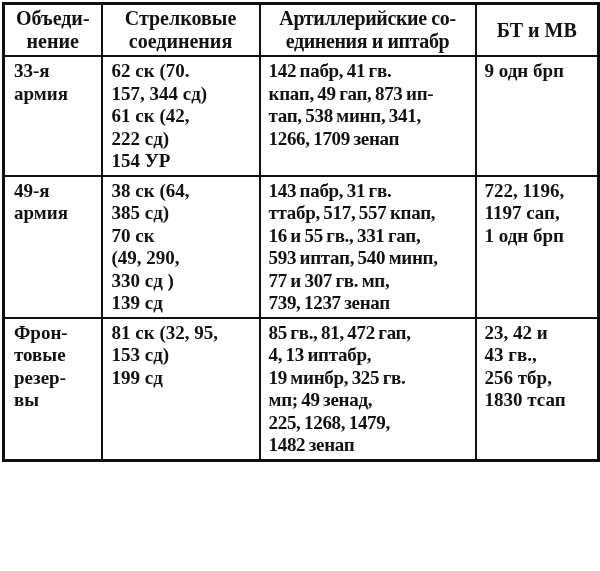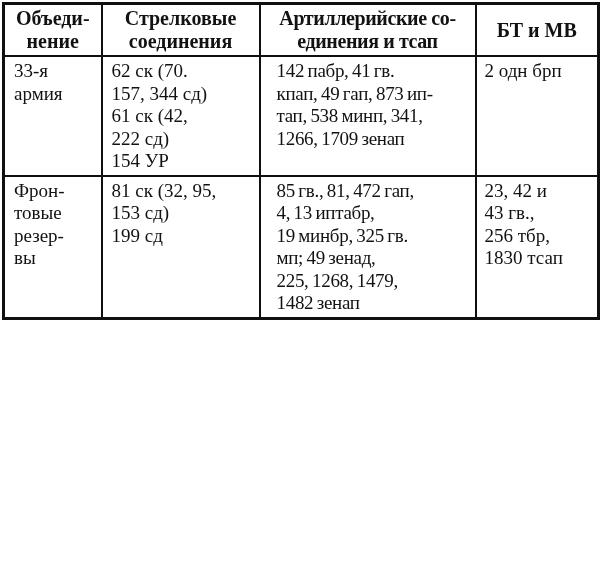--- a/index.html
+++ b/index.html
@@ -20,20 +20,21 @@
   table.obt {
     border-collapse: collapse;
     table-layout: fixed;
     width: 595px;
     border: 3px solid #101010;
   }
   .obt th, .obt td {
     border: 2px solid #101010;
     white-space: pre-line;
     overflow: hidden;
+    font-weight: bold;
   }
   .obt th {
     font-weight: bold;
     font-size: 20px;
     line-height: 23px;
     text-align: center;
     vertical-align: middle;
     padding: 2px 1px;
   }
   .obt th.hdr-artillery {
@@ -42,21 +43,21 @@
   .obt td {
     font-size: 19px;
     line-height: 22.5px;
     text-align: left;
     vertical-align: top;
     padding: 3px 2px 2px 9px;
   }
   .obt td.col-artillery {
     letter-spacing: -0.3px;
     word-spacing: -1px;
-    padding-left: 16px;
+    padding-left: 8px;
   }
   .obt td.col-armor {
     padding-left: 8px;
   }
   tr.hdr-row   { height: 51px; margin-top: 12px; }
   tr.row-33    { height: 114px; }
   tr.row-49    { height: 139px; }
   tr.row-50    { height: 117px; }
   tr.row-front { height: 135px; }
 </style>
@@ -71,38 +72,57 @@
       <col style="width:216px">
       <col style="width:123px">
     </colgroup>
     <thead>
       <tr class="hdr-row">
         <th>Объеди-
 нение</th>
         <th>Стрелковые
 соединения</th>
         <th class="hdr-artillery">Артиллерийские со-
-единения и тсап</th>
+единения и иптабр</th>
         <th>БТ и МВ</th>
       </tr>
     </thead>
     <tbody>
       <tr class="row-33">
         <td class="col-formation">33-я
 армия</td>
         <td class="col-rifle">62 ск (70.
 157, 344 сд)
 61 ск (42,
 222 сд)
 154 УР</td>
         <td class="col-artillery">142 пабр, 41 гв.
 кпап, 49 гап, 873 ип-
 тап, 538 минп, 341,
 1266, 1709 зенап</td>
-        <td class="col-armor">2 одн брп</td>
+        <td class="col-armor">9 одн брп</td>
+      </tr>
+      <tr class="row-49">
+        <td class="col-formation">49-я
+армия</td>
+        <td class="col-rifle">38 ск (64,
+385 сд)
+70 ск
+(49, 290,
+330 сд )
+139 сд</td>
+        <td class="col-artillery">143 пабр, 31 гв.
+ттабр, 517, 557 кпап,
+16 и 55 гв., 331 гап,
+593 иптап, 540 минп,
+77 и 307 гв. мп,
+739, 1237 зенап</td>
+        <td class="col-armor">722, 1196,
+1197 сап,
+1 одн брп</td>
       </tr>
       <tr class="row-front">
         <td class="col-formation">Фрон-
 товые
 резер-
 вы</td>
         <td class="col-rifle">81 ск (32, 95,
 153 сд)
 199 сд</td>
         <td class="col-artillery">85 гв., 81, 472 гап,

